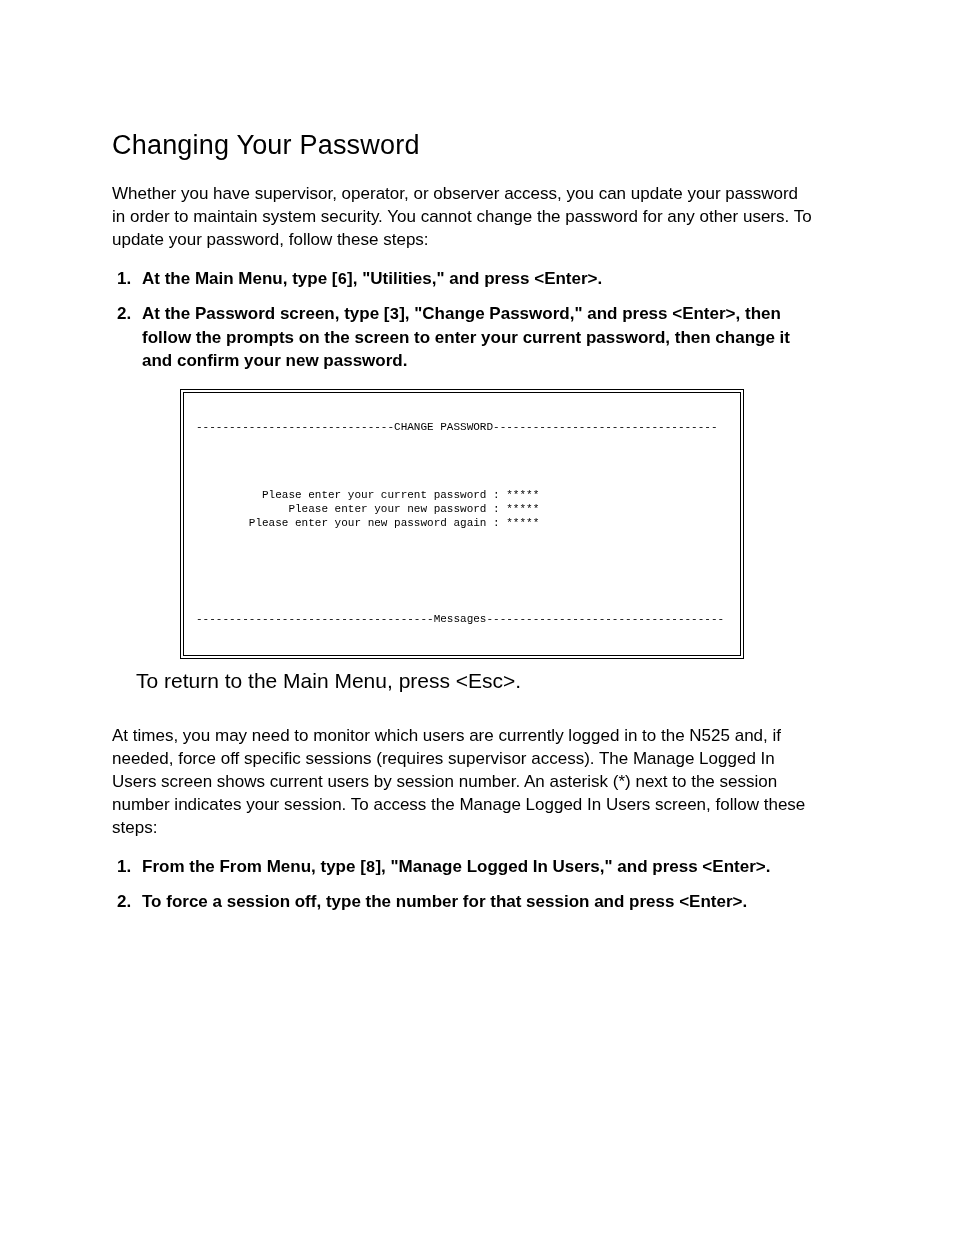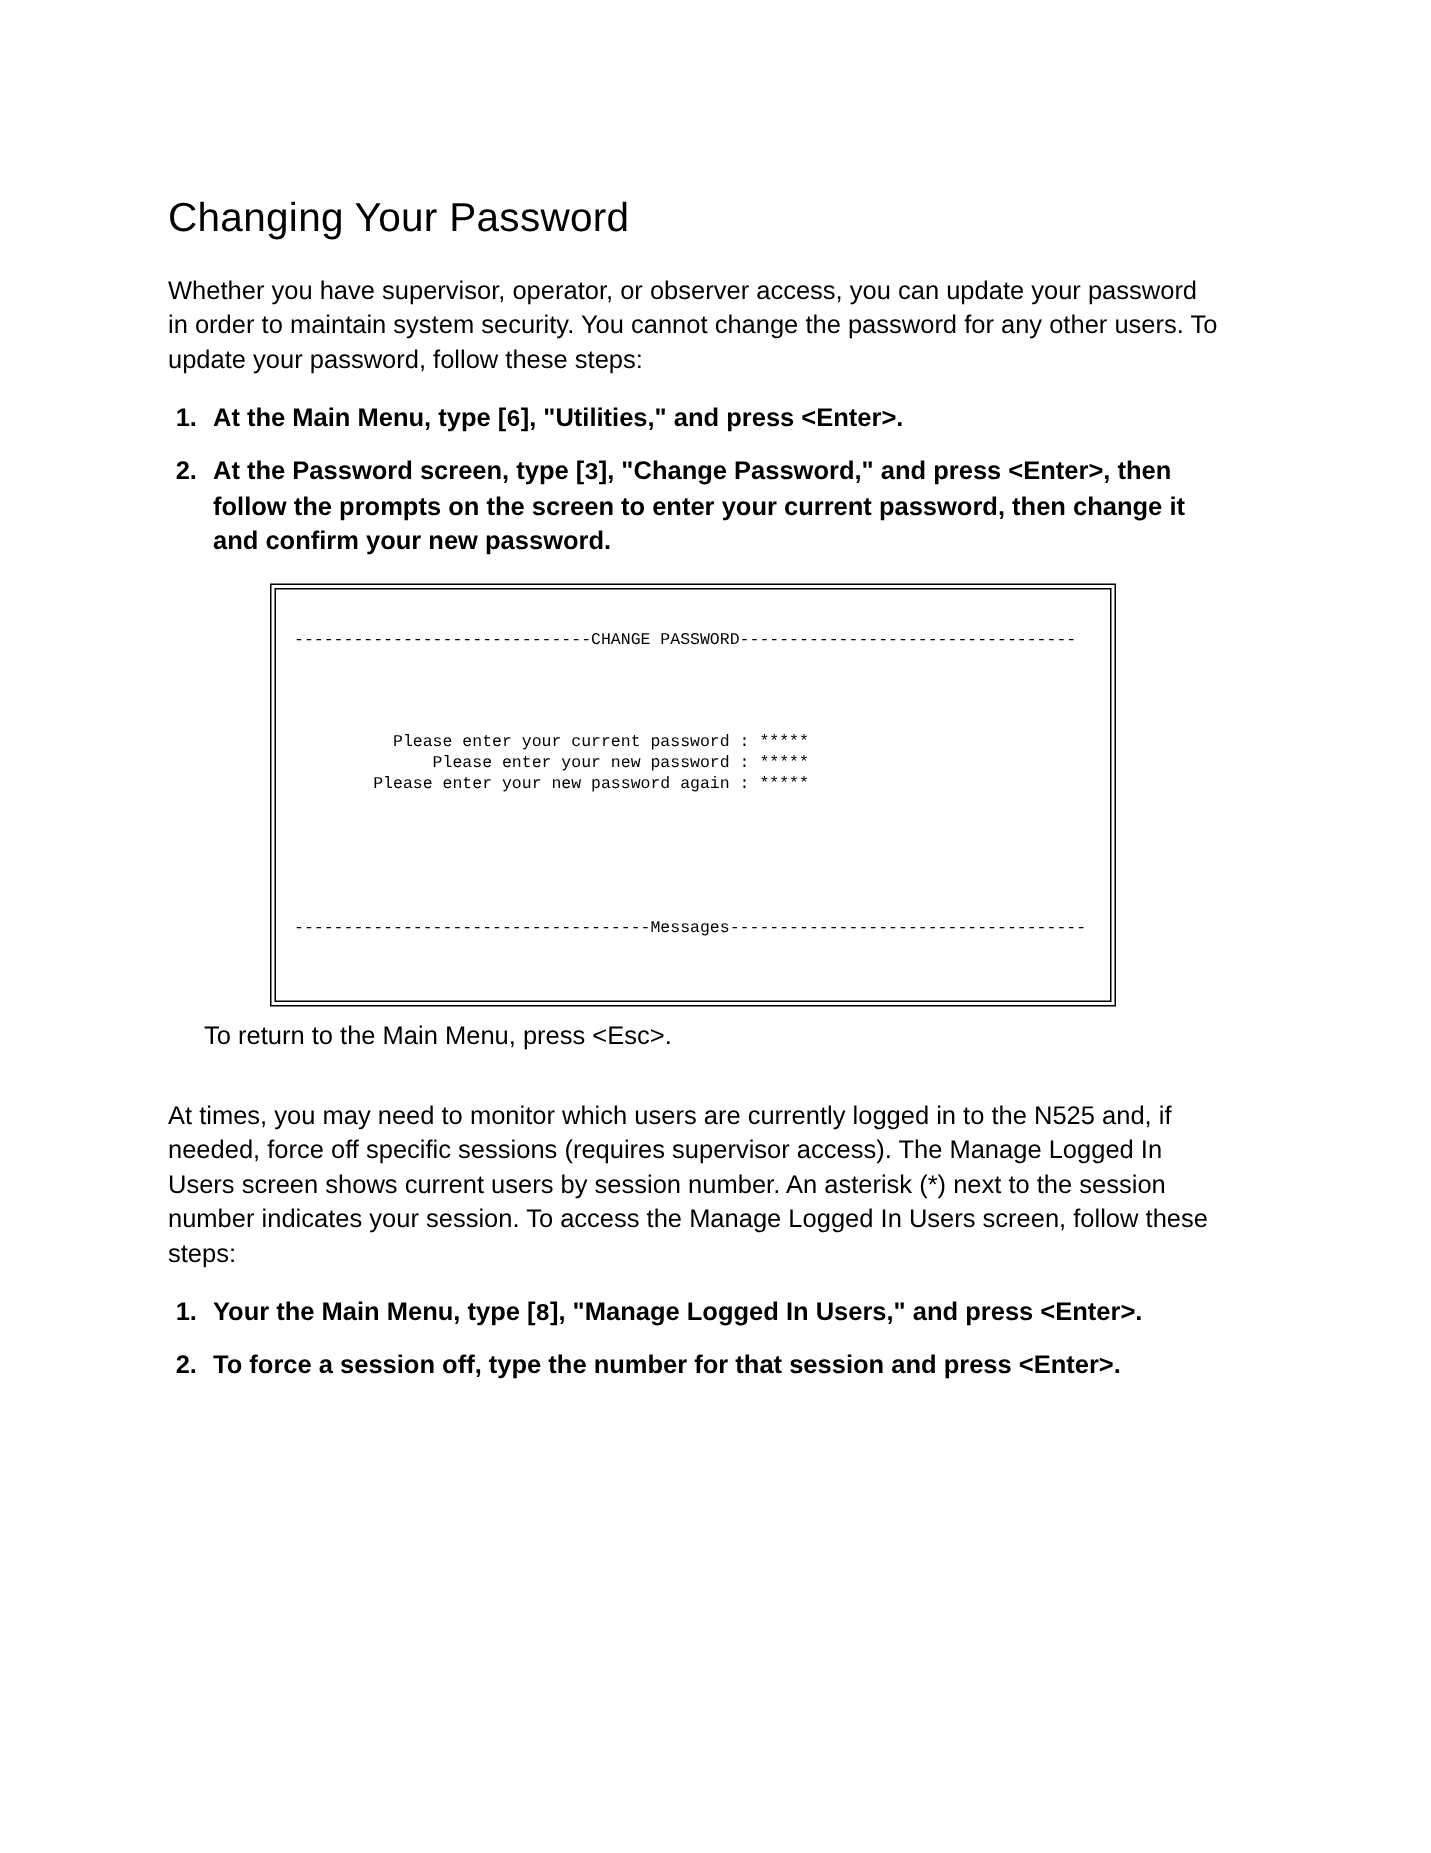--- a/index.html
+++ b/index.html
@@ -40,29 +40,29 @@
   .key {
     font-family: "Courier New", Courier, monospace;
     font-size: 16px;
   }
   .terminal-wrap {
     margin: 10px auto 10px auto;
     width: 564px;
   }
   .terminal {
     border: 4px double #000;
-    padding: 14px 12px 40px 12px;
+    padding: 14px 12px 28px 12px;
     font-family: "Courier New", Courier, monospace;
     font-size: 11px;
     line-height: 1.25;
     white-space: pre;
     overflow: hidden;
   }
   .return-line {
-    font-size: 17px;
+    font-size: 21px;
     margin: 8px 0 32px 24px;
   }
 </style>
 </head>
 <body>
 
 <div class="page">
 
   <h2 class="heading">Changing Your Password</h2>
 
@@ -97,18 +97,18 @@
 </div>
   </div>
 
   <p class="return-line">To return to the Main Menu, press &lt;Esc&gt;.</p>
 
 
   <p class="body">At times, you may need to monitor which users are currently logged in to the N525 and, if needed, force off specific sessions (requires supervisor access). The Manage Logged In Users screen shows current users by session number. An asterisk (*) next to the session number indicates your session. To access the Manage Logged In Users screen, follow these steps:</p>
 
   <ol class="steps">
     <li>
-      <span>Your the Main Menu, type [</span><span class="key">8</span><span>], "Manage Logged In Users," and press &lt;Enter&gt;.</span>
+      <span>From the From Menu, type [</span><span class="key">8</span><span>], "Manage Logged In Users," and press &lt;Enter&gt;.</span>
     </li>
     <li>To force a session off, type the number for that session and press &lt;Enter&gt;.</li>
   </ol>
 
 </div>
 
 </body></html>

